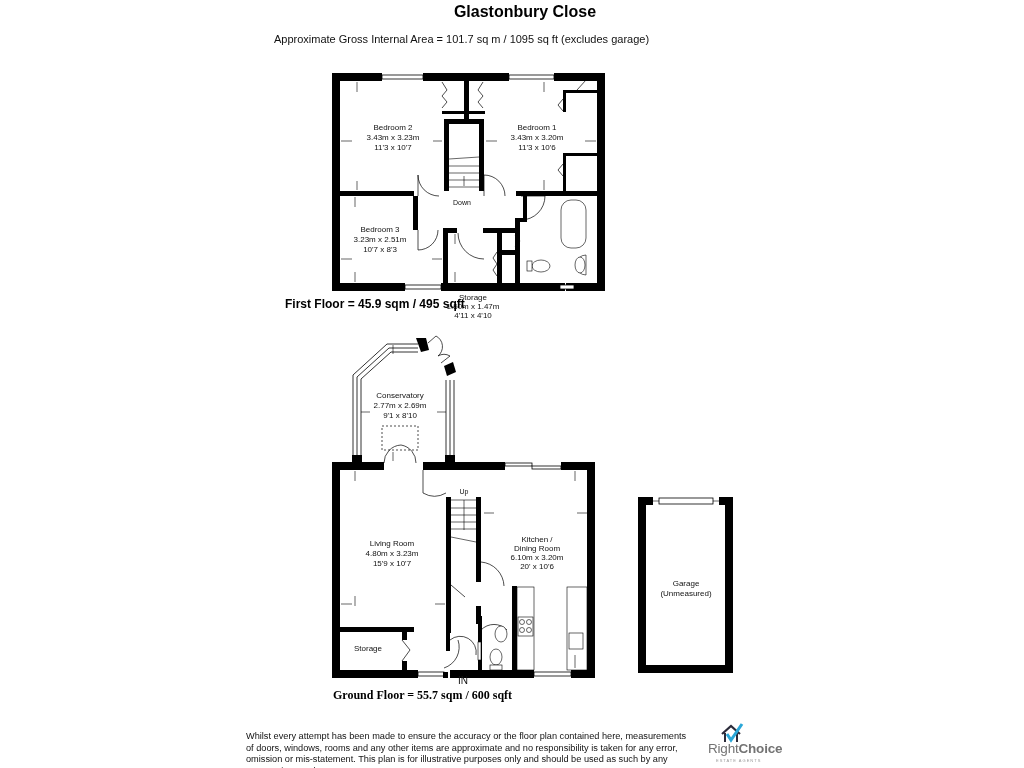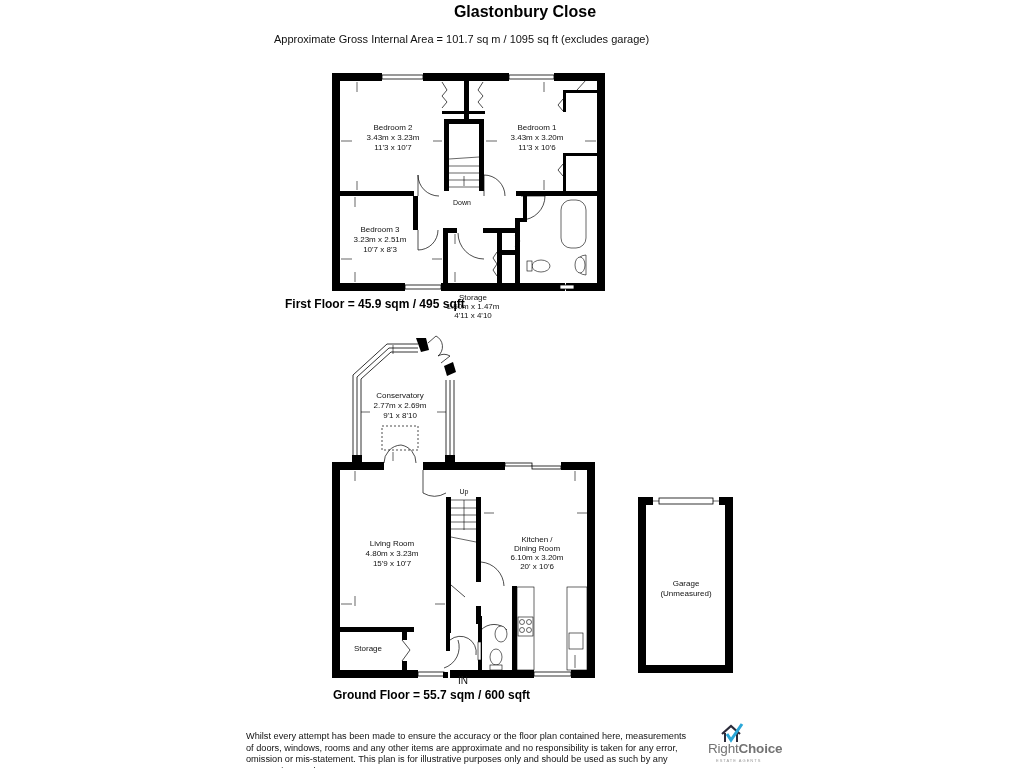--- a/index.html
+++ b/index.html
@@ -282,21 +282,21 @@
     </g>
     <rect x="659" y="498" width="54" height="6" fill="#fff" stroke="#000" stroke-width="0.8"></rect>
     <line x1="653" y1="501" x2="659" y2="501" stroke="#000" stroke-width="0.6"></line>
     <line x1="713" y1="501" x2="719" y2="501" stroke="#000" stroke-width="0.6"></line>
     <text class="room-text" x="686" y="586">Garage</text>
     <text class="room-text" x="686" y="596">(Unmeasured)</text>
   </g>
 </svg>
 
 <div class="floor-label" style="left:285px; top:297px;">First Floor = 45.9 sqm / 495 sqft</div>
-<div class="floor-label" style="left:333px; top:688px;">Ground Floor = 55.7 sqm / 600 sqft</div>
+<div class="floor-label" style="left:333px; top:688px;font-family:Liberation Serif, serif;">Ground Floor = 55.7 sqm / 600 sqft</div>
 
 <div class="disclaimer">Whilst every attempt has been made to ensure the accuracy or the floor plan contained here, measurements of doors, windows, rooms and any other items are approximate and no responsibility is taken for any error, omission or mis-statement. This plan is for illustrative purposes only and should be used as such by any prospective purchaser.</div>
 
 <div class="logo">
   <svg width="40" height="22" viewBox="0 0 40 22" style="position:absolute; left:24px; top:0;">
     <path d="M6 12 L15 4 L24 12" stroke="#2b2b3a" stroke-width="2.2" fill="none"></path>
     <path d="M9 11 L9 20 M21 11 L21 20" stroke="#2b2b3a" stroke-width="2" fill="none"></path>
     <path d="M11 12 L15 18 L26 2" stroke="#2aa7d8" stroke-width="3" fill="none"></path>
   </svg>
   <div class="logo-text">

